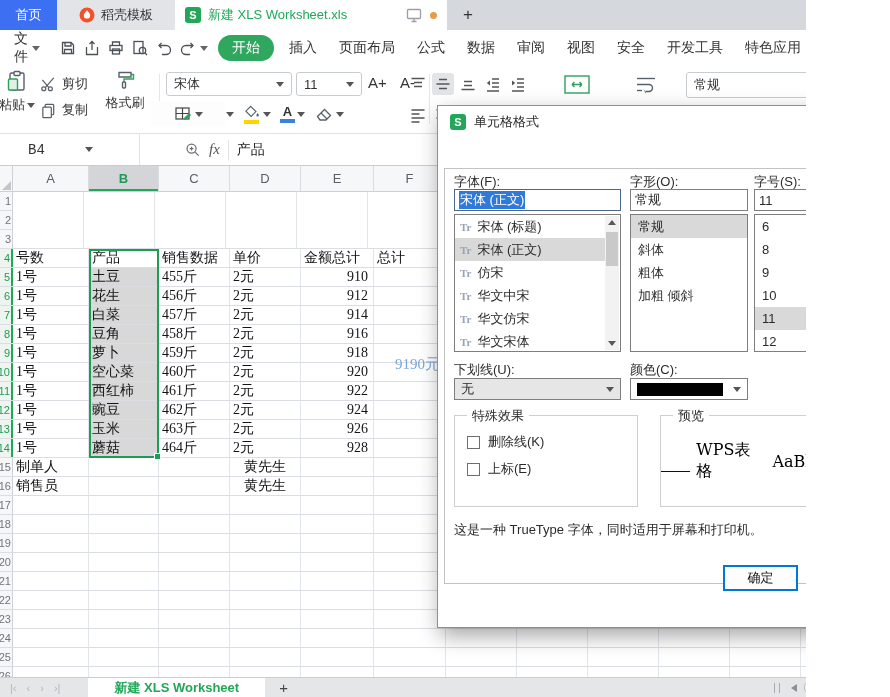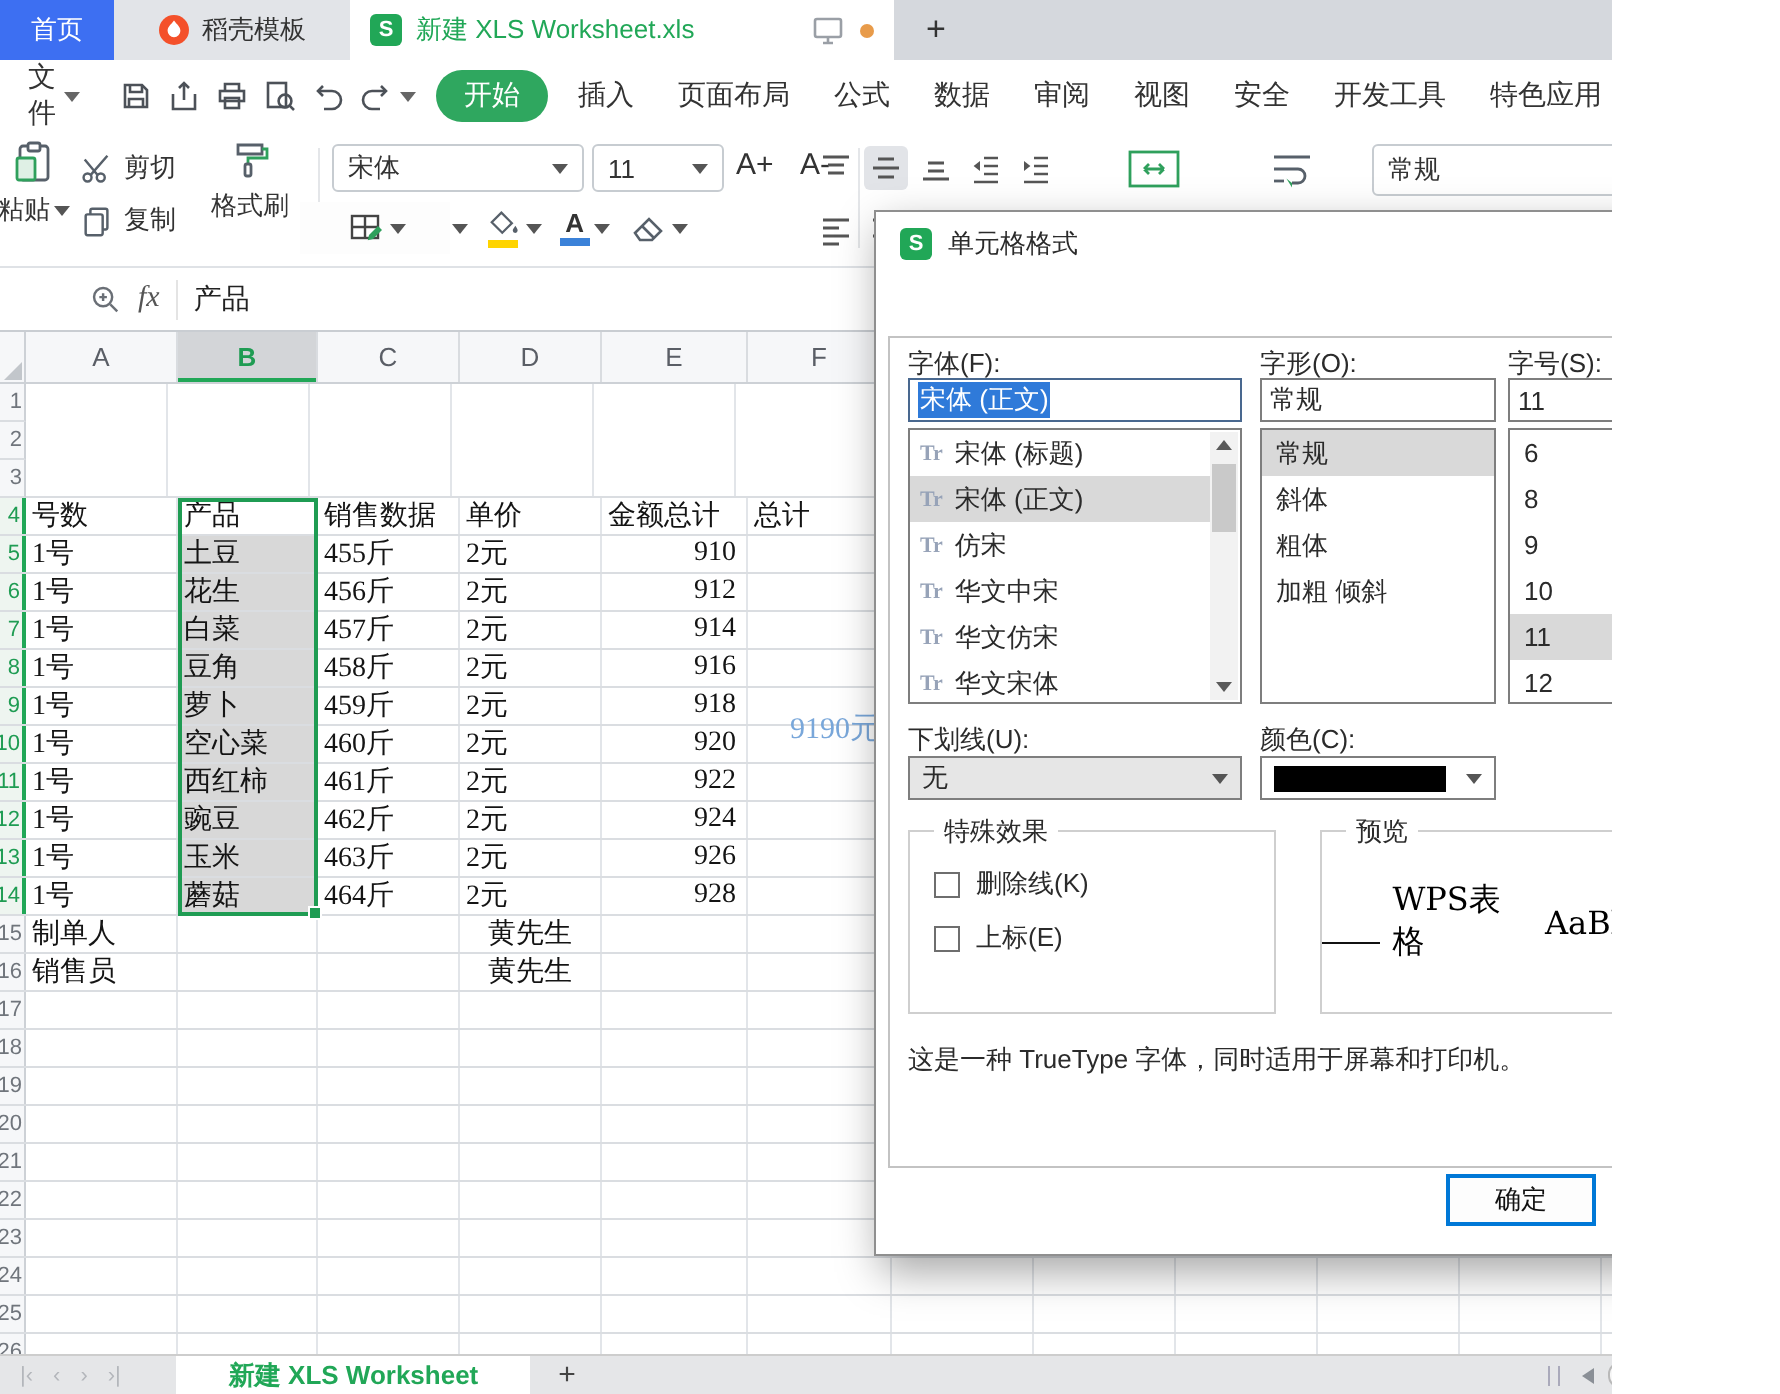--- a/index.html
+++ b/index.html
@@ -376,20 +376,24 @@
           <rect x="2" y="3" width="24" height="20" fill="none" stroke="#555" stroke-width="1.3"></rect>
           <path d="M2 9.5h24M2 16h24M11 3v6.5M19 9.5V16M9 16v7M17 16v7" stroke="#555" stroke-width="1"></path>
           <rect x="11.7" y="3.7" width="6.8" height="5.2" fill="#bfe3cd"></rect>
           <rect x="2.7" y="10.2" width="7.6" height="5.2" fill="#bfe3cd"></rect>
           <rect x="17.7" y="16.7" width="5.6" height="5.5" fill="#bfe3cd"></rect>
         </svg>
     </div>
   </div>
 
   <div class="formulabar">
+    <div class="namebox">
+        <span>B4</span>
+        <span class="dd"></span>
+      </div>
     <span style="margin-left:44px;">
         <svg width="17" height="17" viewBox="0 0 18 18" fill="none" stroke="#6a6f76" stroke-width="1.3">
           <circle cx="8" cy="8" r="4.8"></circle>
           <path d="M11.8 11.8L15.5 15.5"></path>
           <path d="M8 6v4M6 8h4"></path>
         </svg>
       </span>
     <span class="fxlbl">fx</span>
     <span class="fdiv"></span>
     <span class="fval">产品</span>
@@ -916,17 +920,17 @@
         <div class="pv">
           <span class="pv-line"></span>
           <span class="pv-t">WPS表格</span>
           <span class="pv-t2">AaBbCc</span>
           <span class="pv-line"></span>
         </div>
       </div>
 
       <div class="desc" style="left:9px;top:352px;">这是一种 TrueType 字体，同时适用于屏幕和打印机。</div>
     </div>
-    <div class="btn ok" style="left:285px;top:481px;">确定</div>
+    <div class="btn ok" style="left:285px;top:459px;">确定</div>
     <div class="btn cancel" style="left:370px;top:487px;">取消</div>
   </div>
 
 </div>
 
 </body></html>

